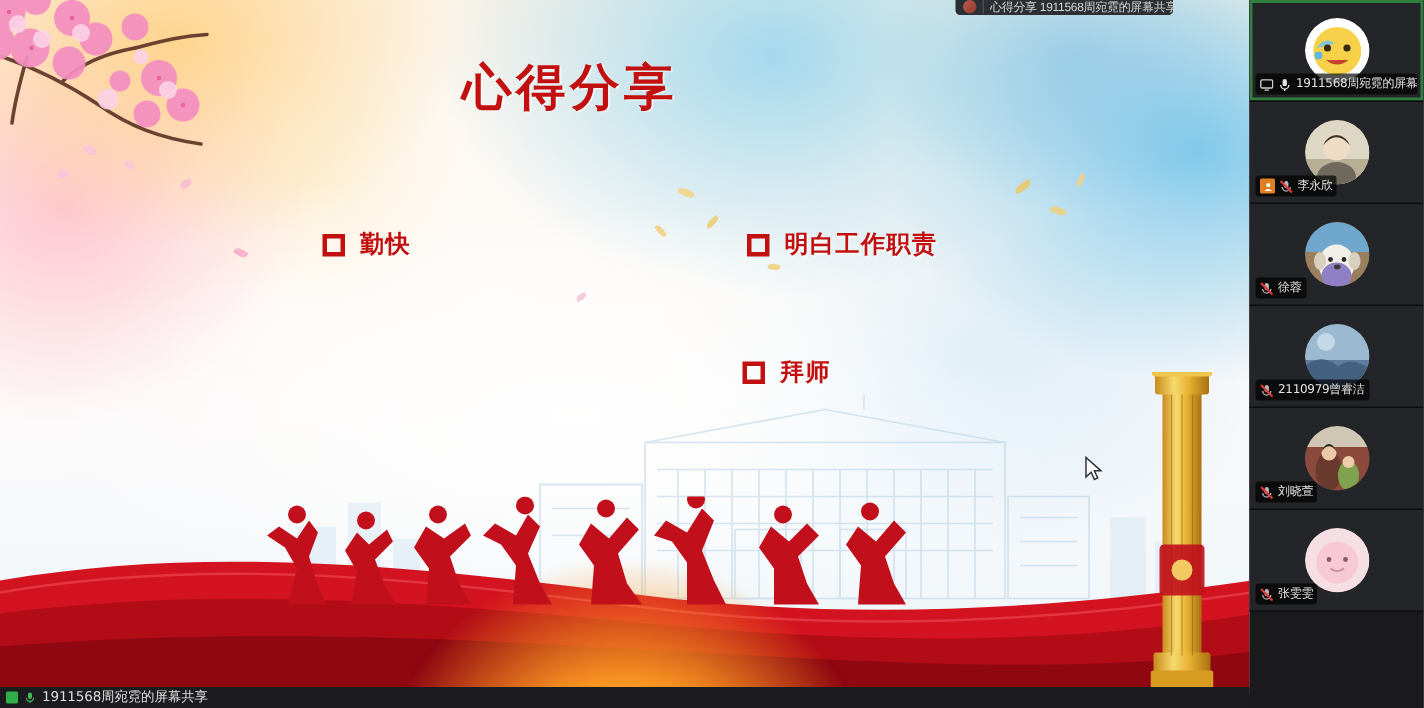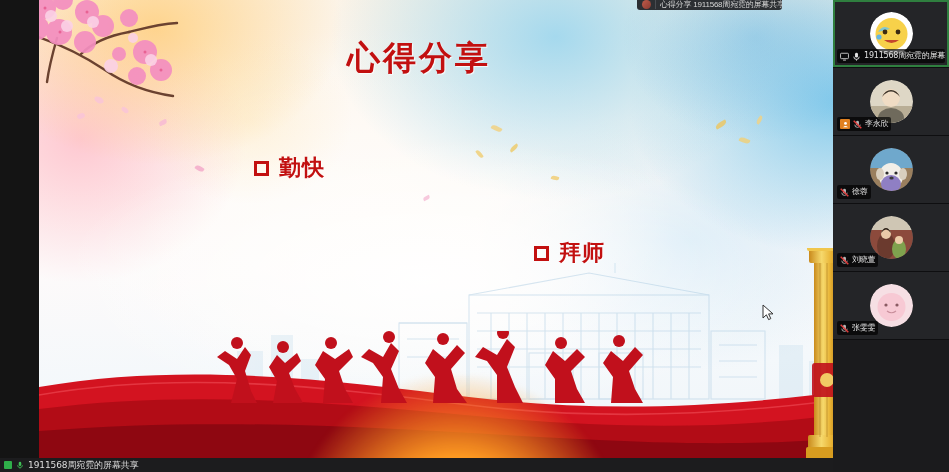--- a/index.html
+++ b/index.html
@@ -16,21 +16,21 @@
     z-index:40; overflow:hidden;
   }
   #top-bar .tb-ico { width:9px; height:9px; border-radius:50%;
     background:linear-gradient(135deg,#c05b4a,#8a3a30); flex:0 0 auto; }
   #top-bar .tb-div { width:1px; height:9px; background:#4a4d52; flex:0 0 auto; }
   #top-bar .tb-txt { font-size:8px; color:#d6d6d6; white-space:nowrap;
     line-height:9px; letter-spacing:-.2px; }
 
   
   #stage { position:absolute; left:0; top:0; width:833px; height:463px; overflow:hidden;
-    background:#fdf6f0;margin-left:39px; }
+    background:#fdf6f0; }
 
   
   .bg-layer { position:absolute; inset:0; }
   .bg-base {
     background:
       radial-gradient(ellipse 330px 240px at 62% 8%,  rgba(150,212,238,.85) 0%, rgba(150,212,238,0) 68%),
       radial-gradient(ellipse 300px 220px at 96% 22%, rgba(120,198,235,.92) 0%, rgba(120,198,235,0) 70%),
       radial-gradient(ellipse 260px 190px at 14% 6%,  rgba(255,205,120,.80) 0%, rgba(255,205,120,0) 72%),
       radial-gradient(ellipse 230px 200px at 5% 30%,  rgba(255,180,195,.70) 0%, rgba(255,180,195,0) 72%),
       radial-gradient(ellipse 420px 260px at 40% 46%, rgba(255,252,248,.95) 0%, rgba(255,252,248,0) 72%),
@@ -51,21 +51,21 @@
   .petal { position:absolute; border-radius:60% 10% 60% 10%; opacity:.8; }
 
   
   #slide-title {
     position:absolute; left:0; top:36px; width:760px; text-align:center;
     font-size:33px; font-weight:bold; color:#c21010; letter-spacing:3px;
     text-shadow:1px 1px 1px rgba(255,255,255,.85);
     font-family:"DejaVu Sans","Liberation Sans",sans-serif;
   }
   .bullet-row { position:absolute; display:flex; align-items:center; gap:10px;
-    font-size:22px; font-weight:bold; color:#c21010; letter-spacing:1px;
+    font-size:16px; font-weight:bold; color:#c21010; letter-spacing:1px;
     text-shadow:1px 1px 1px rgba(255,255,255,.75);
     font-family:"DejaVu Sans","Liberation Sans",sans-serif; }
   .bullet-box { width:15px; height:15px; border:3px solid #c21010; flex:0 0 auto; }
   #b0 { left:215px; top:153px; }
   #b1 { left:498px; top:153px; }
   #b2 { left:215px; top:238px; }
   #b3 { left:495px; top:238px; }
 
   
   #band { position:absolute; left:0; bottom:0; width:833px; height:215px; overflow:hidden; }
@@ -175,20 +175,24 @@
     <div class="petal" style="left:716px;top:118px;width:9px;height:4px;background:#f3d282;transform:rotate(-55deg);"></div>
     <div class="petal" style="left:512px;top:176px;width:8px;height:4px;background:#f1cc6e;transform:rotate(15deg);"></div>
     <div class="petal" style="left:384px;top:196px;width:7px;height:4px;background:#f5bcd6;transform:rotate(-25deg);"></div>
 
     <div id="slide-title">心得分享</div>
 
     <div class="bullet-row" id="b0">
       <span class="bullet-box"></span>
       <span>勤快</span>
     </div>
+    <div class="bullet-row" id="b1">
+      <span class="bullet-box"></span>
+      <span>明白工作职责</span>
+    </div>
     <div class="bullet-row" id="b3">
       <span class="bullet-box"></span>
       <span>拜师</span>
     </div>
 
     <div id="band">
 
       <svg class="city" viewBox="0 0 833 150" preserveAspectRatio="none">
         <g fill="none" stroke="#9fc3dd" stroke-width="1.1" opacity=".85">
 
@@ -378,20 +382,43 @@
       <div class="nameplate">
         <svg class="ic" viewBox="0 0 10 10">
           <rect x="3.4" y="0.8" width="3.2" height="5.4" rx="1.6" fill="#b5b5b5"></rect>
           <path d="M2 5.2a3 3 0 0 0 6 0" fill="none" stroke="#b5b5b5" stroke-width="1"></path>
           <path d="M0.8 0.8 L9.2 9.2" stroke="#e03b3b" stroke-width="1.6"></path>
         </svg>
         <span class="np-txt">徐蓉</span>
       </div>
     </div>
 
+    <div class="tile">
+      <svg class="avatar" viewBox="0 0 43 43">
+        <defs>
+            <clipPath id="c3">
+              <circle cx="21.5" cy="21.5" r="21.5"></circle>
+            </clipPath>
+          </defs>
+        <g clip-path="url(#c3)">
+          <rect width="43" height="24" fill="#9cb9d2"></rect>
+          <rect y="24" width="43" height="19" fill="#5e7da0"></rect>
+          <circle cx="14" cy="12" r="6" fill="#cfe0ee" opacity=".8"></circle>
+          <path d="M0 28 q11 -9 22 0 q10 -7 21 2 v13 H0z" fill="#46607f"></path>
+        </g>
+      </svg>
+      <div class="nameplate">
+        <svg class="ic" viewBox="0 0 10 10">
+          <rect x="3.4" y="0.8" width="3.2" height="5.4" rx="1.6" fill="#b5b5b5"></rect>
+          <path d="M2 5.2a3 3 0 0 0 6 0" fill="none" stroke="#b5b5b5" stroke-width="1"></path>
+          <path d="M0.8 0.8 L9.2 9.2" stroke="#e03b3b" stroke-width="1.6"></path>
+        </svg>
+        <span class="np-txt">2110979曾睿洁</span>
+      </div>
+    </div>
 
     <div class="tile">
       <svg class="avatar" viewBox="0 0 43 43">
         <defs>
             <clipPath id="c4">
               <circle cx="21.5" cy="21.5" r="21.5"></circle>
             </clipPath>
           </defs>
         <g clip-path="url(#c4)">
           <rect width="43" height="14" fill="#cfc6b4"></rect>

